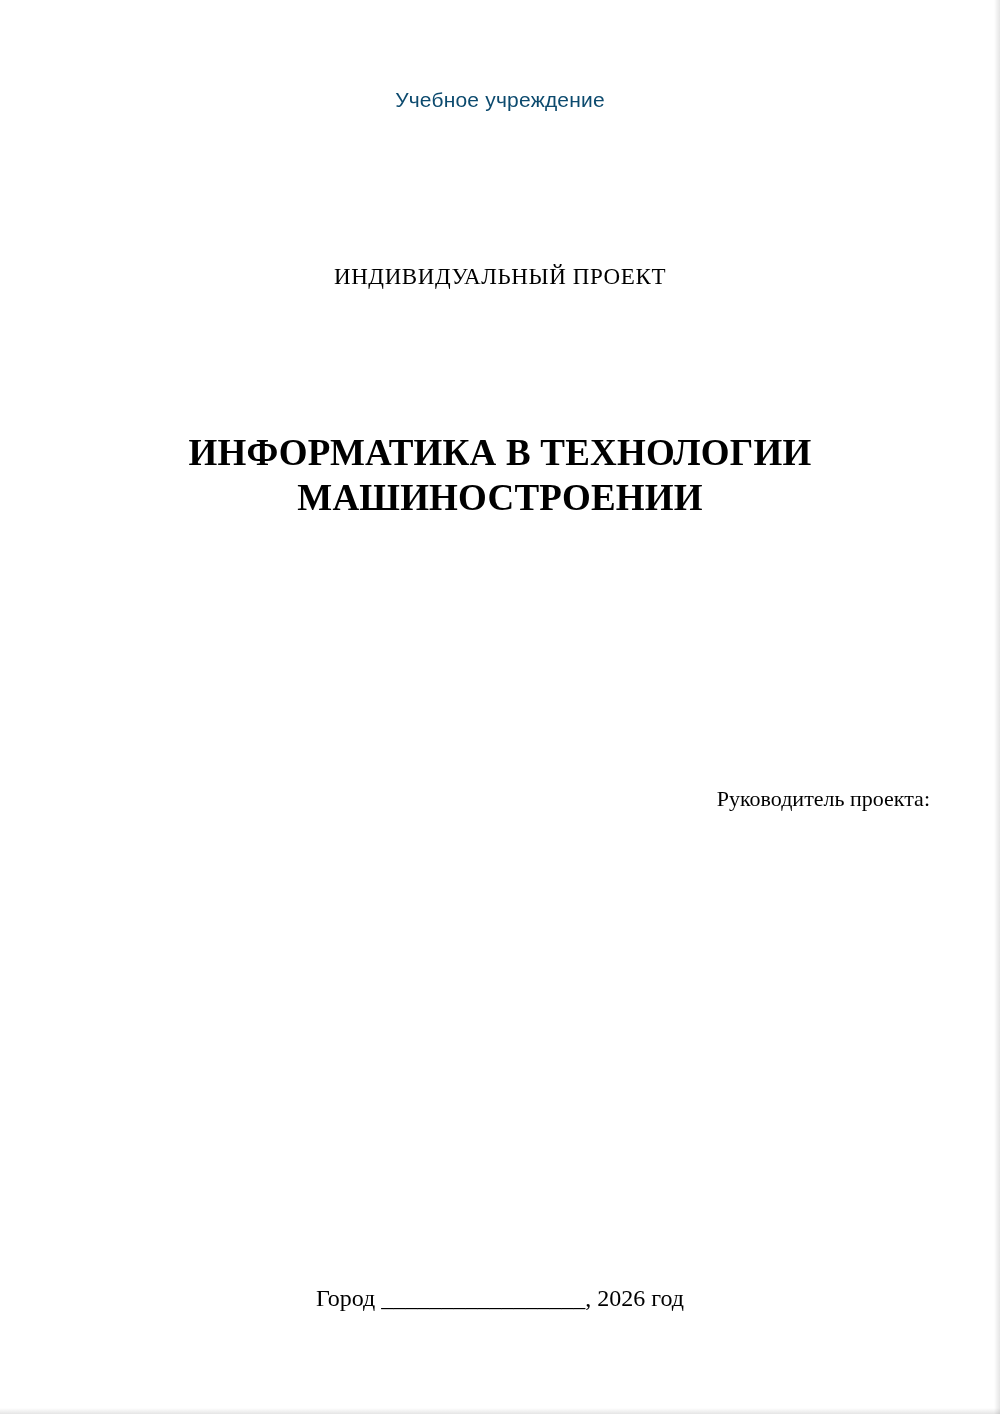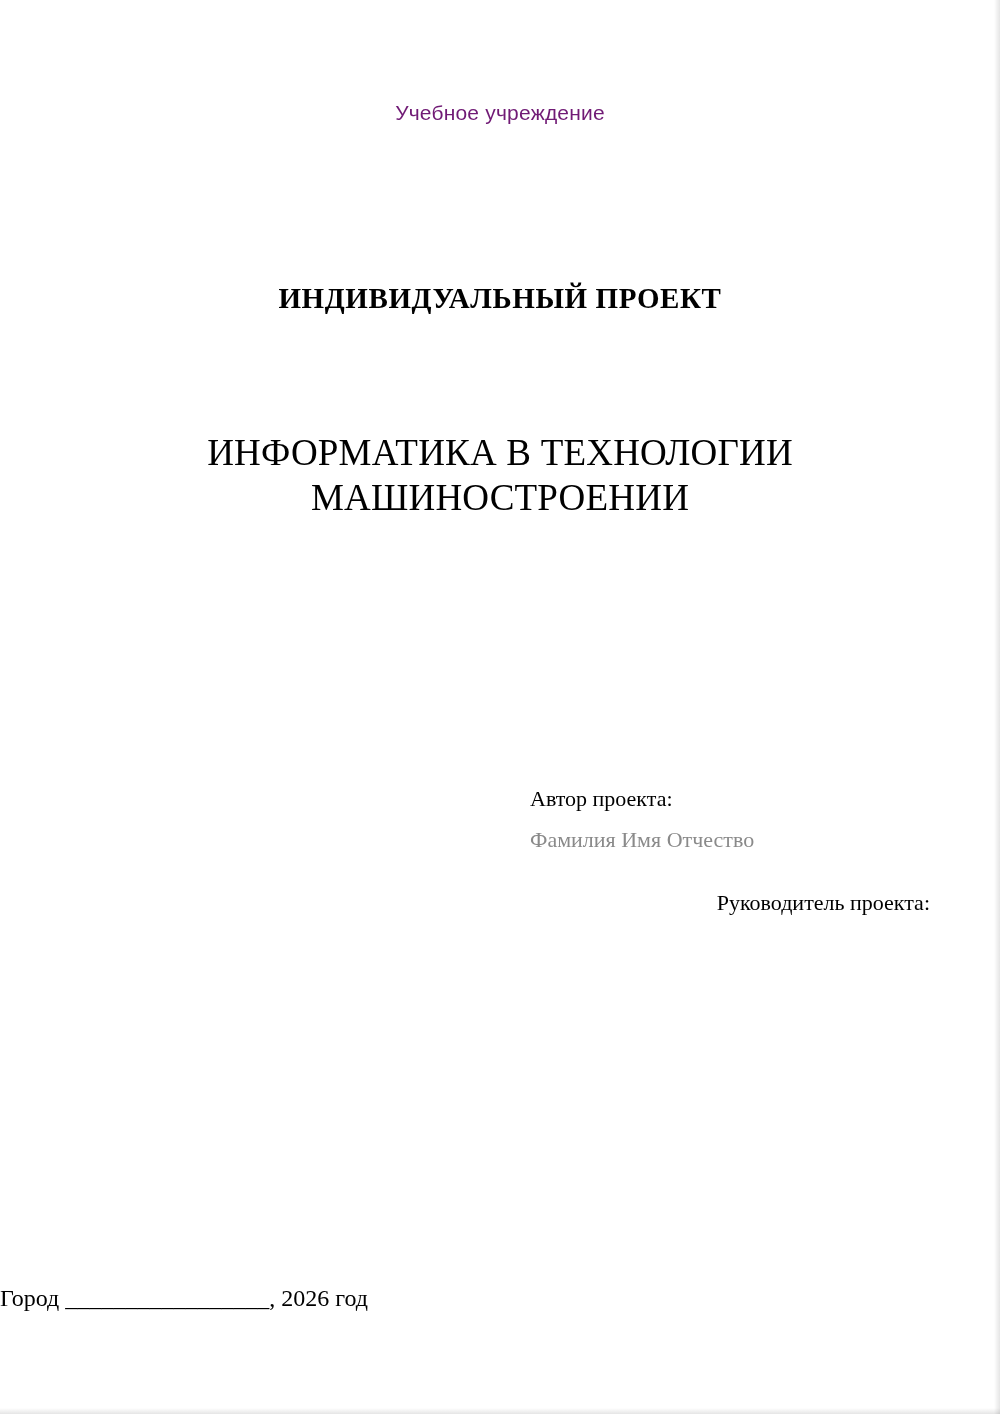--- a/index.html
+++ b/index.html
@@ -48,44 +48,43 @@
 
   .institution {
     position: absolute;
     left: 0;
     top: 88px;
     width: 1000px;
     text-align: center;
     font-family: "Liberation Sans", sans-serif;
     font-size: 21px;
     letter-spacing: 0.2px;
-    color: #701a75;
-    margin-top: 13px;
+    color: #0c4a6e;
   }
 
   .doc-type {
     position: absolute;
     left: 0;
-    top: 282px;
+    top: 264px;
     width: 1000px;
     text-align: center;
-    font-size: 29px;
-    font-weight: bold;
+    font-size: 23px;
+    font-weight: normal;
     letter-spacing: 0.6px;
     color: #000000;
   }
 
   .doc-title {
     position: absolute;
     left: 120px;
     top: 430px;
     width: 760px;
     text-align: center;
     font-size: 37px;
-    font-weight: normal;
+    font-weight: bold;
     line-height: 1.22;
     letter-spacing: 0.2px;
     color: #000000;
   }
 
   .credits {
     position: absolute;
     left: 530px;
     top: 784px;
     width: 400px;
@@ -110,20 +109,21 @@
   }
   .credit-label + .credit-value {
     margin-top: 10px;
   }
 
   .footer {
     position: absolute;
     left: 0;
     top: 1285px;
     width: 1000px;
+    text-align: center;
     font-size: 24px;
     color: #000000;
     white-space: pre;
   }
 </style>
 </head>
 <body>
 
 <div class="page">
 
@@ -131,24 +131,20 @@
 
   <div class="doc-type">ИНДИВИДУАЛЬНЫЙ ПРОЕКТ</div>
 
   <div class="doc-title">
     <div>ИНФОРМАТИКА В ТЕХНОЛОГИИ</div>
     <div>МАШИНОСТРОЕНИИ</div>
   </div>
 
   <div class="credits">
 
-    <div class="credit-block">
-      <div class="credit-label">Автор проекта:</div>
-      <div class="credit-value">Фамилия Имя Отчество</div>
-    </div>
 
     <div class="credit-block">
       <div class="credit-label">Руководитель проекта:</div>
     </div>
 
   </div>
 
   <div class="footer">Город _________________, 2026 год</div>
 
 </div>

